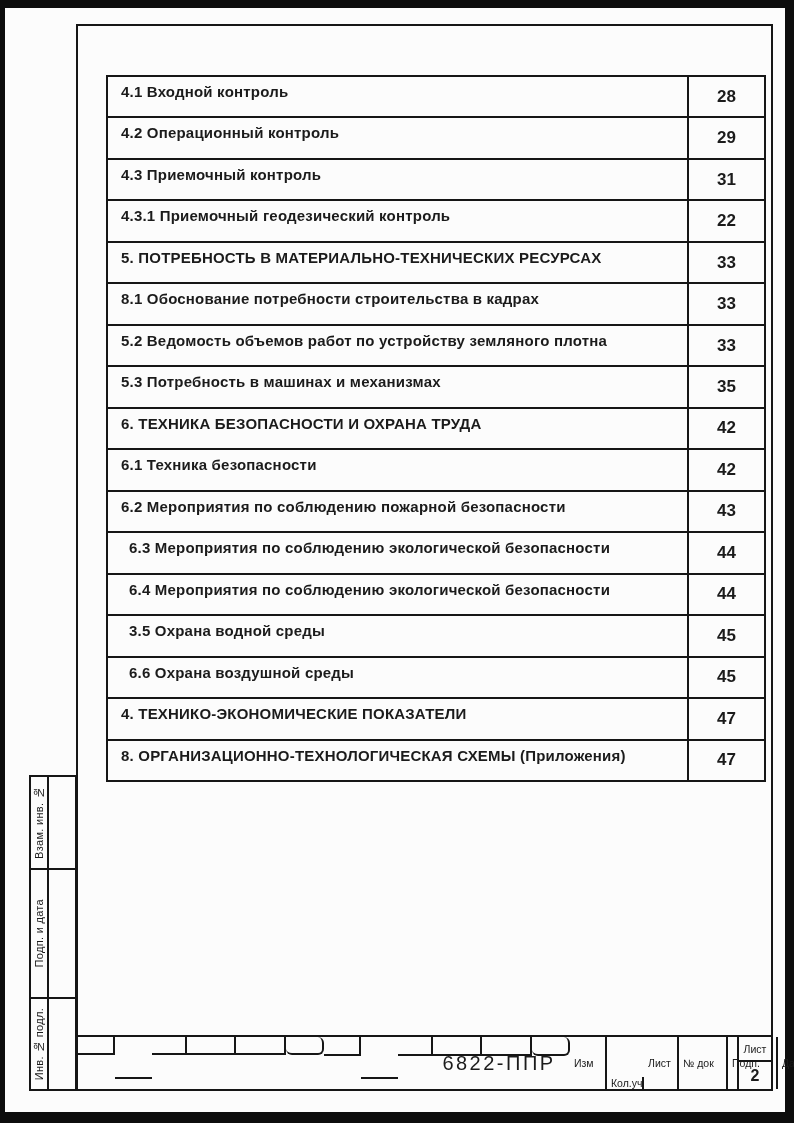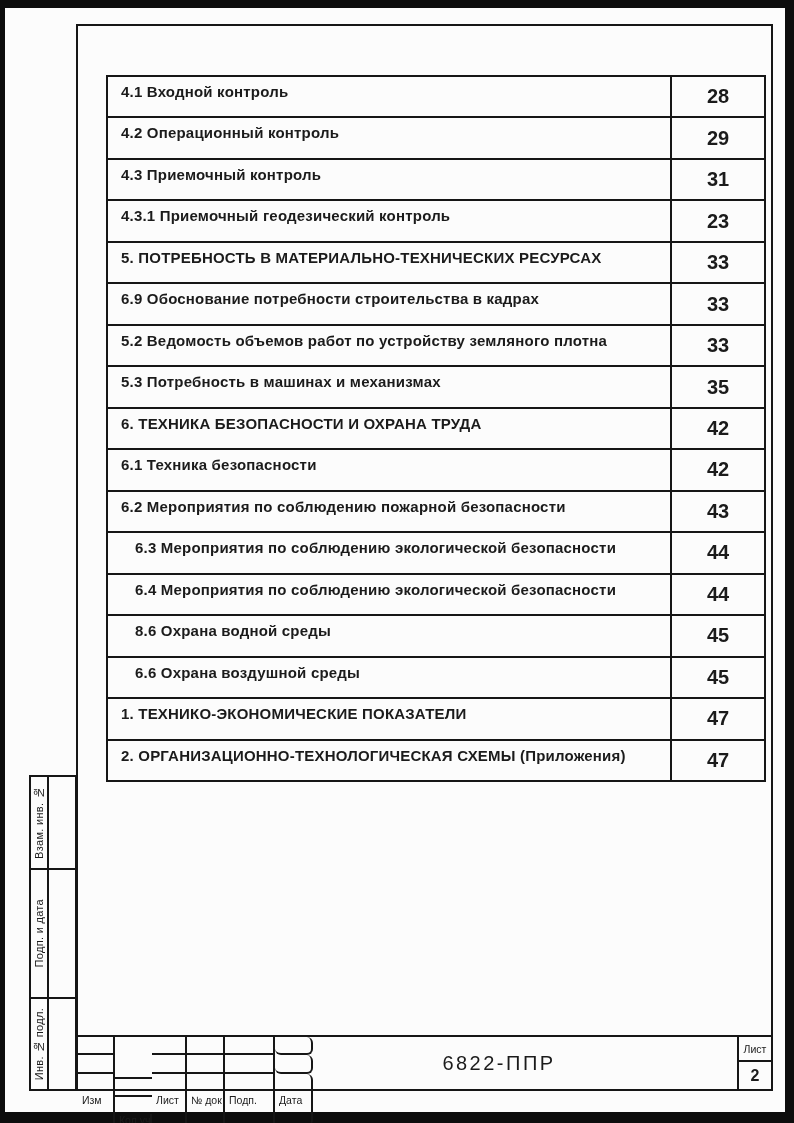--- a/index.html
+++ b/index.html
@@ -45,26 +45,26 @@
   .toc-row:first-child{border-top:none;}
   .toc-title{
     flex:1;
     padding:6px 8px 0 13px;
     font-size:15px;
     font-weight:700;
     letter-spacing:.2px;
     white-space:nowrap;
     overflow:hidden;
   }
-  .toc-title.indent{padding-left:21px;margin-left:6px;}
+  .toc-title.indent{padding-left:21px;}
   .toc-page{
-    width:94px;
+    width:77px;
     border-left:2px solid var(--line);
     display:flex;align-items:center;justify-content:center;
-    font-size:20px;font-weight:700;text-align:center;
+    font-size:17px;font-weight:700;text-align:center;
   }
   
   .strip-box{
     position:absolute;
     left:29px;width:48px;
     border:2px solid var(--line);
     display:flex;
     background:var(--paper);
   }
   .strip-box .lab{
@@ -85,40 +85,40 @@
   #strip-3{top:997px;height:94px;}
   
   .stamp{
     position:absolute;
     left:76px;top:1035px;width:697px;height:56px;
     border:2px solid var(--line);
     background:var(--paper);
   }
   .rev-grid{
     position:absolute;left:0;top:0;bottom:0;width:247px;
-    display:flex;flex-direction:column;
+    display:flex;flex-direction:row;
   }
   .rev-row{display:flex;}
   .rev-row:nth-child(1){height:18px;}
   .rev-row:nth-child(2){height:19px;}
   .rev-row:nth-child(3){flex:1;}
   .rev-row:nth-child(1) .rev-cell,
   .rev-row:nth-child(2) .rev-cell{border-bottom:2px solid var(--line);}
   .rev-cell{
     border-right:2px solid var(--line);
     display:flex;align-items:center;
     padding-left:4px;
     font-size:10.5px;
     white-space:nowrap;
     overflow:hidden;
   }
   .rev-cell:nth-child(1){width:37px;}
   .rev-cell:nth-child(2){width:37px;margin-top:40px;}
   .rev-cell:nth-child(3){width:35px;}
-  .rev-cell:nth-child(4){width:38px;}
+  .rev-cell:nth-child(4){width:49px;}
   .rev-cell:nth-child(5){width:50px;}
   .rev-cell:nth-child(6){width:38px;border-radius:6px;}
   .doc-cell{
     position:absolute;left:247px;top:0;bottom:0;width:348px;
     display:flex;align-items:center;justify-content:center;
     font-size:20px;
     letter-spacing:2.5px;
   }
   .sheet-box{
     position:absolute;right:0;top:0;bottom:0;width:34px;
@@ -152,28 +152,28 @@
       <div class="toc-row">
         <div class="toc-title">4.2 Операционный контроль</div>
         <div class="toc-page">29</div>
       </div>
       <div class="toc-row">
         <div class="toc-title">4.3 Приемочный контроль</div>
         <div class="toc-page">31</div>
       </div>
       <div class="toc-row">
         <div class="toc-title">4.3.1 Приемочный геодезический контроль</div>
-        <div class="toc-page">23</div>
+        <div class="toc-page">22</div>
       </div>
       <div class="toc-row">
         <div class="toc-title">5. ПОТРЕБНОСТЬ В МАТЕРИАЛЬНО-ТЕХНИЧЕСКИХ РЕСУРСАХ</div>
         <div class="toc-page">33</div>
       </div>
       <div class="toc-row">
-        <div class="toc-title">6.9 Обоснование потребности строительства в кадрах</div>
+        <div class="toc-title">8.1 Обоснование потребности строительства в кадрах</div>
         <div class="toc-page">33</div>
       </div>
       <div class="toc-row">
         <div class="toc-title">5.2 Ведомость объемов работ по устройству земляного плотна</div>
         <div class="toc-page">33</div>
       </div>
       <div class="toc-row">
         <div class="toc-title">5.3 Потребность в машинах и механизмах</div>
         <div class="toc-page">35</div>
       </div>
@@ -191,33 +191,33 @@
       </div>
       <div class="toc-row">
         <div class="toc-title indent">6.3 Мероприятия по соблюдению экологической безопасности</div>
         <div class="toc-page">44</div>
       </div>
       <div class="toc-row">
         <div class="toc-title indent">6.4 Мероприятия по соблюдению экологической безопасности</div>
         <div class="toc-page">44</div>
       </div>
       <div class="toc-row">
-        <div class="toc-title indent">8.6 Охрана водной среды</div>
+        <div class="toc-title indent">3.5 Охрана водной среды</div>
         <div class="toc-page">45</div>
       </div>
       <div class="toc-row">
         <div class="toc-title indent">6.6 Охрана воздушной среды</div>
         <div class="toc-page">45</div>
       </div>
       <div class="toc-row">
-        <div class="toc-title">1. ТЕХНИКО-ЭКОНОМИЧЕСКИЕ ПОКАЗАТЕЛИ</div>
+        <div class="toc-title">4. ТЕХНИКО-ЭКОНОМИЧЕСКИЕ ПОКАЗАТЕЛИ</div>
         <div class="toc-page">47</div>
       </div>
       <div class="toc-row">
-        <div class="toc-title">2. ОРГАНИЗАЦИОННО-ТЕХНОЛОГИЧЕСКАЯ СХЕМЫ (Приложения)</div>
+        <div class="toc-title">8. ОРГАНИЗАЦИОННО-ТЕХНОЛОГИЧЕСКАЯ СХЕМЫ (Приложения)</div>
         <div class="toc-page">47</div>
       </div>
     </div>
 
   <div class="strip-box" id="strip-1">
     <div class="lab">
       <span>Взам. инв. №</span>
     </div>
     <div class="sig"></div>
   </div>

